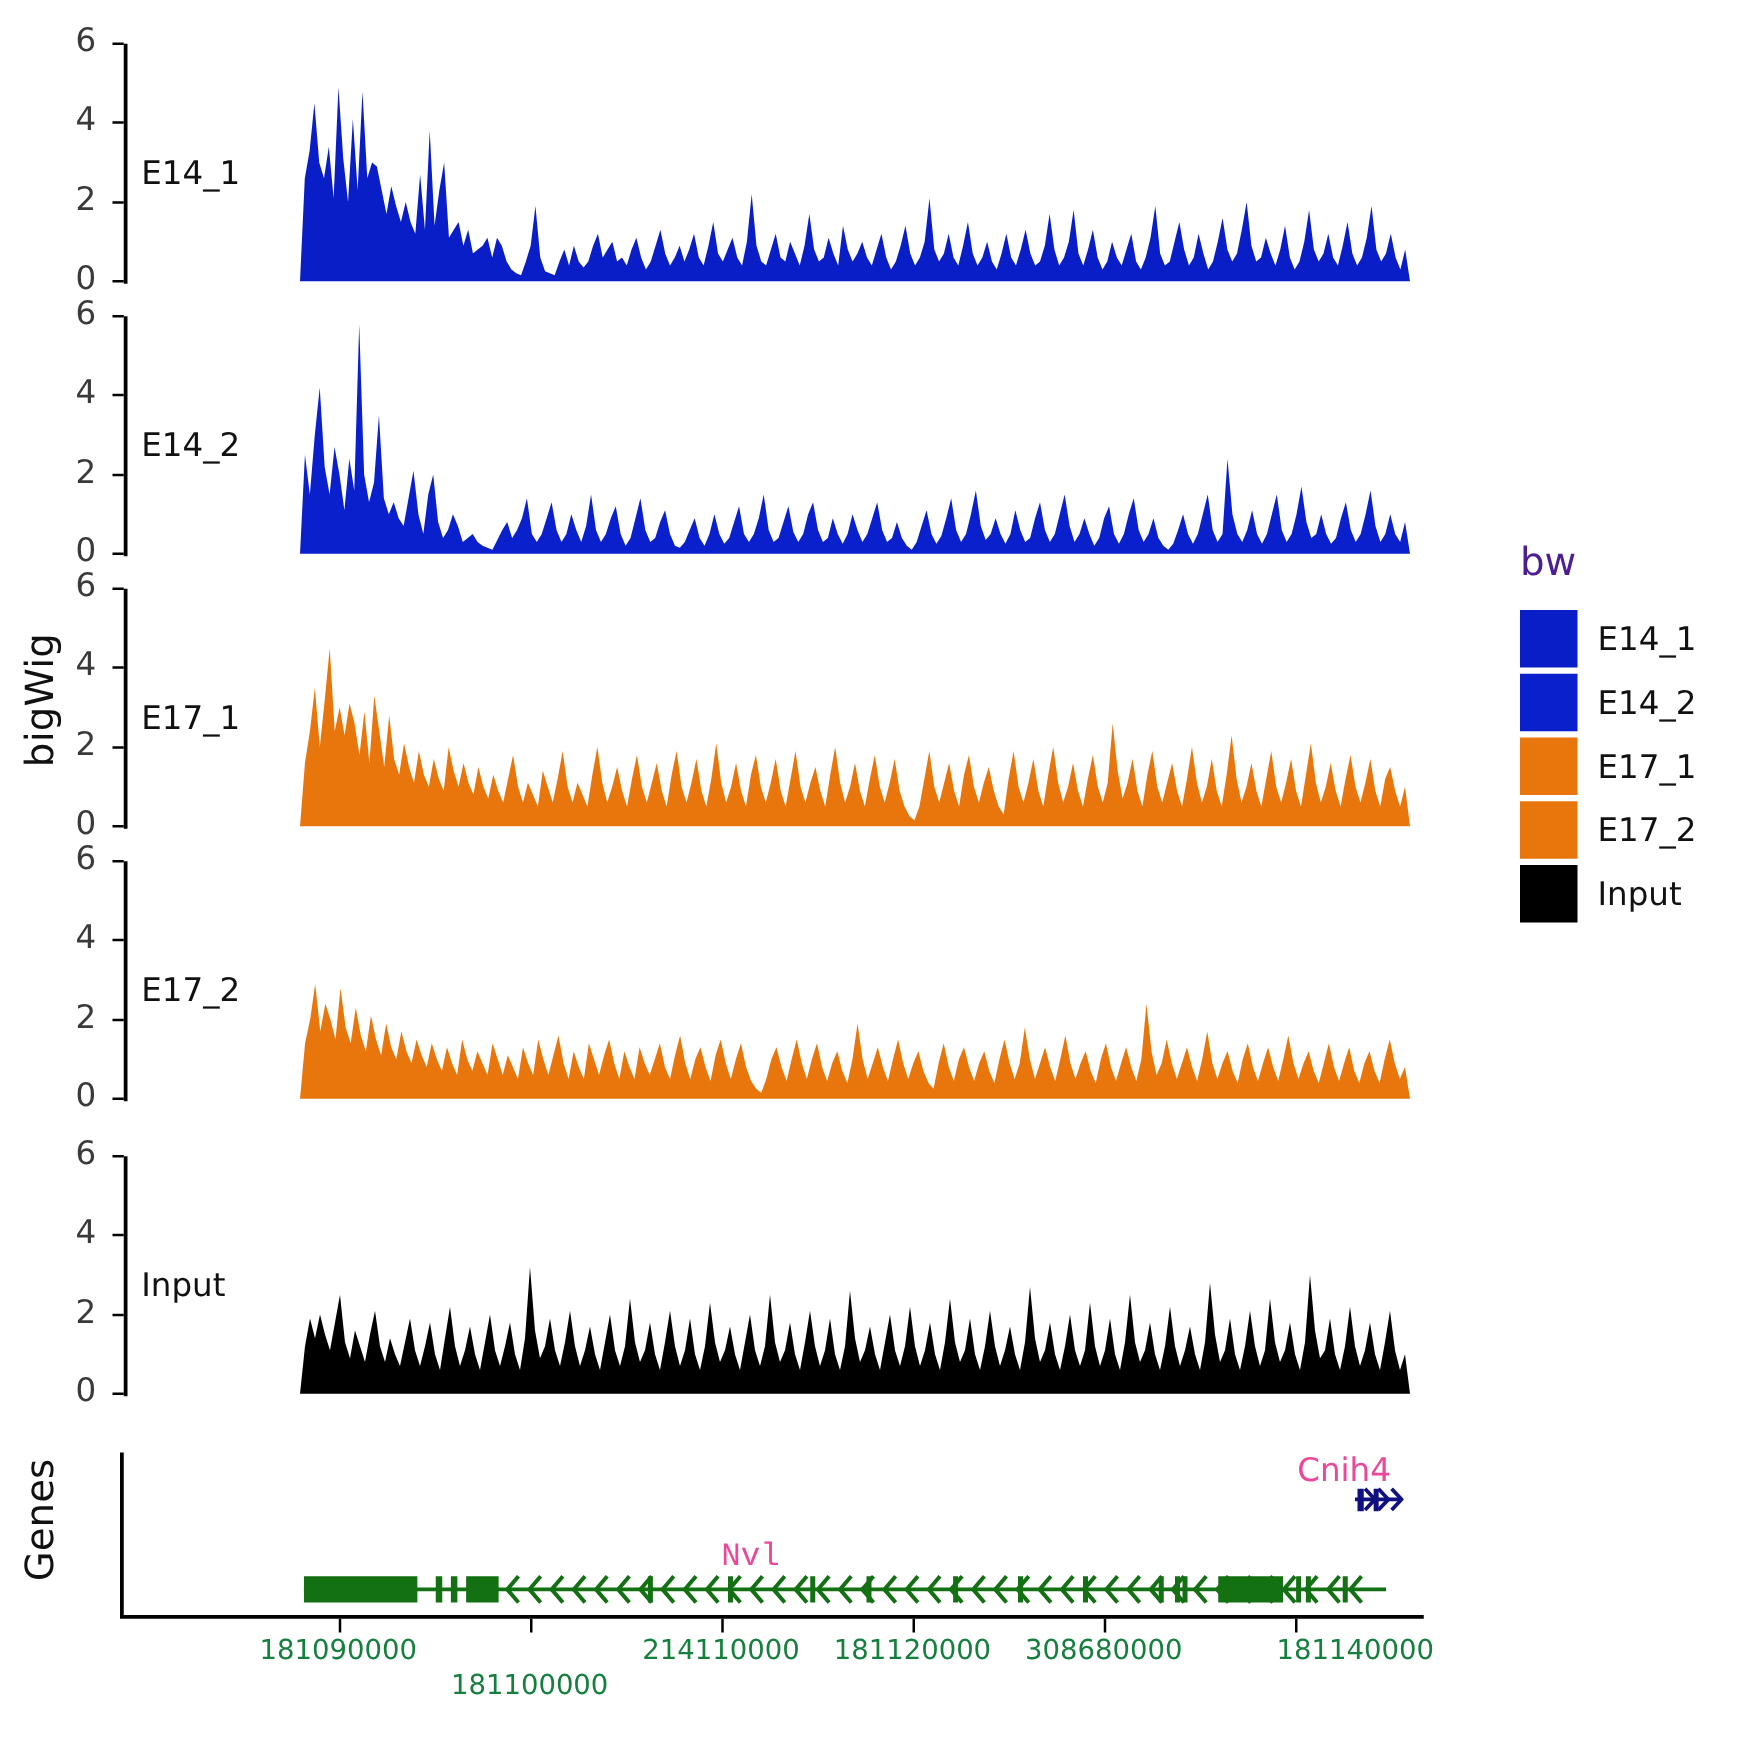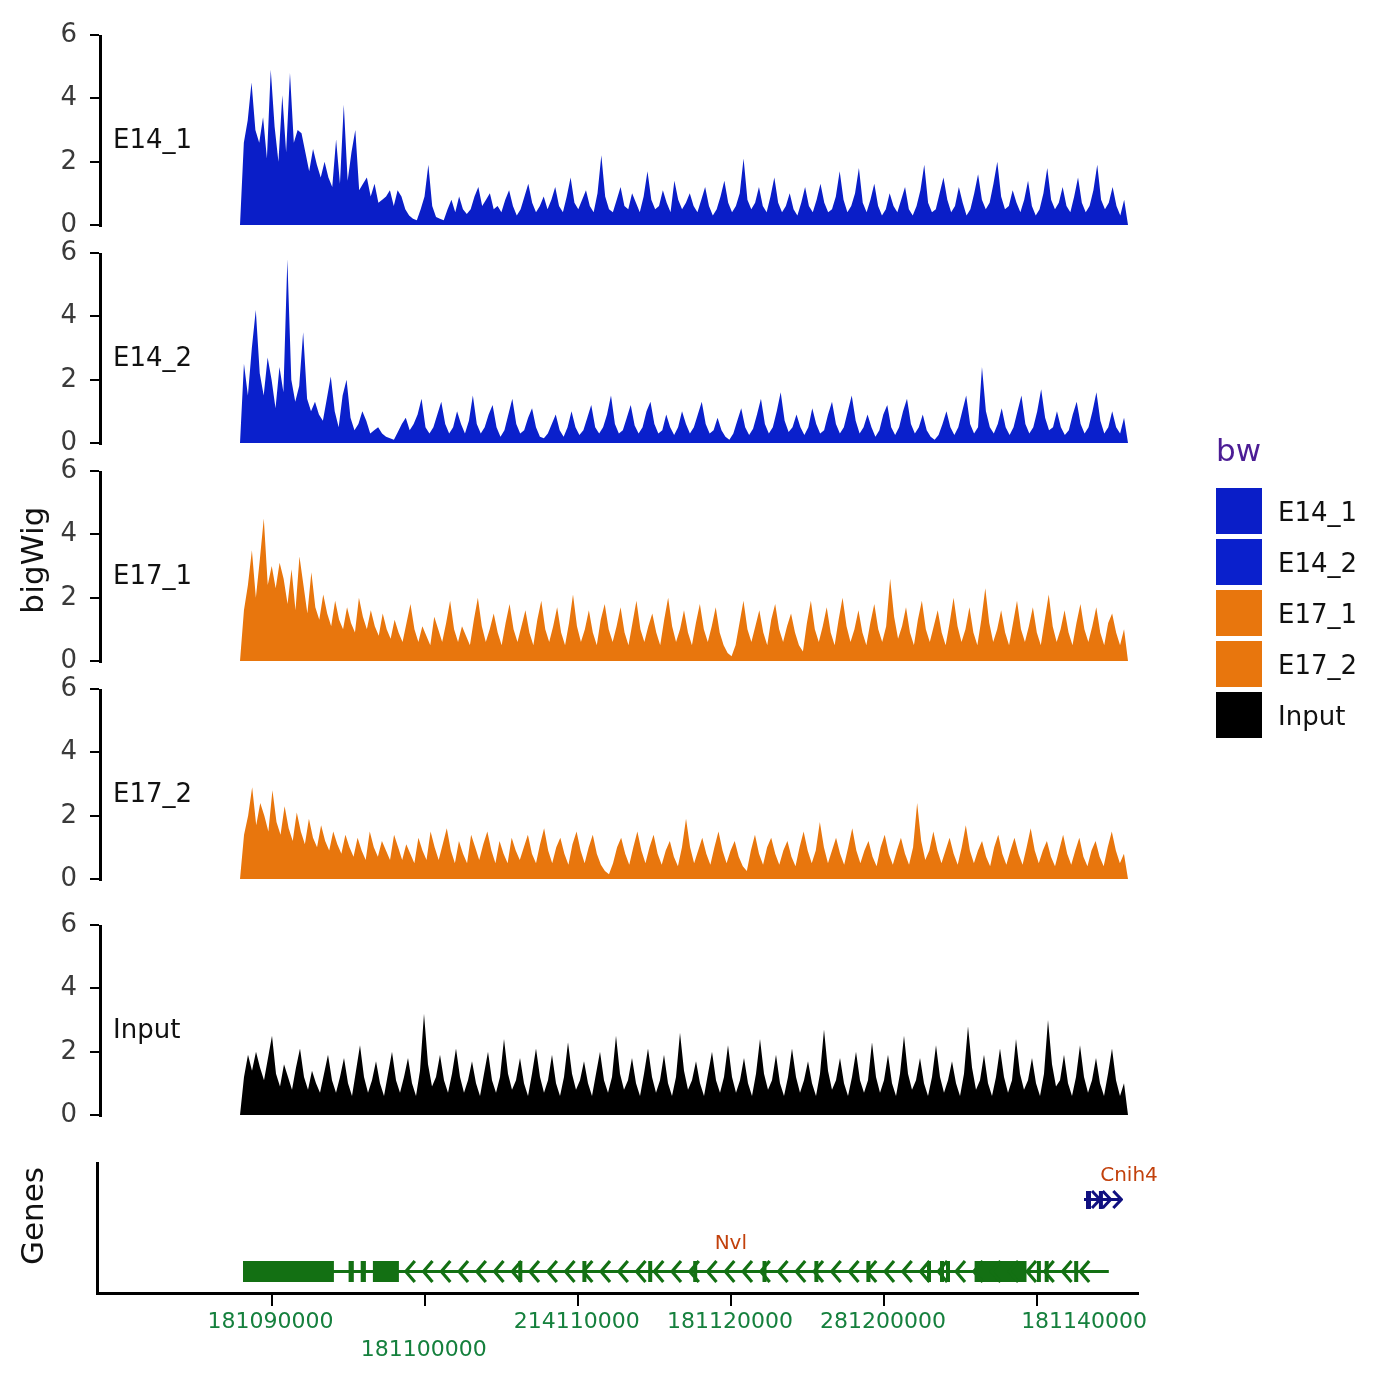--- a/index.html
+++ b/index.html
@@ -24,21 +24,21 @@
   .plotarea{position:absolute;overflow:hidden;}
   .plotarea svg{display:block;}
 
   
   #genes-axisline{position:absolute;left:96px;top:1162px;width:3px;height:130px;background:#000;}
   #genes-baseline{position:absolute;left:96px;top:1292px;height:3px;background:#000;}
   .xtick{position:absolute;width:2px;height:11px;background:#000;top:1295px;}
   .xticklab{position:absolute;top:1308px;font-size:22px;color:#15803d;width:180px;text-align:center;}
   #xaxis-title{position:absolute;top:1348px;width:1400px;text-align:center;font-size:31px;color:#111;}
 
-  .gene-name{position:absolute;font-size:20px;color:#c2410c;white-space:nowrap;text-align:right;}
+  .gene-name{position:absolute;font-size:26px;color:#ec4899;white-space:nowrap;text-align:left;}
 
   
   #legend{position:absolute;left:1216px;top:432px;}
   #legend-title{position:absolute;left:0;top:0;font-size:31px;color:#4c1d95;}
   .legrow{position:absolute;left:0;}
   .legswatch{position:absolute;left:0;width:46px;height:46px;}
   .leglab{position:absolute;left:62px;top:9px;font-size:26px;color:#111;white-space:nowrap;}
 </style>
 </head>
 <body>
@@ -182,42 +182,42 @@
           <path d="M704.2,6 L695.2,16.5 L704.2,27" fill="none" stroke="#137013" stroke-width="3.2"></path>
           <path d="M722.0,6 L713.0,16.5 L722.0,27" fill="none" stroke="#137013" stroke-width="3.2"></path>
           <path d="M739.7,6 L730.7,16.5 L739.7,27" fill="none" stroke="#137013" stroke-width="3.2"></path>
           <path d="M757.5,6 L748.5,16.5 L757.5,27" fill="none" stroke="#137013" stroke-width="3.2"></path>
           <path d="M775.2,6 L766.2,16.5 L775.2,27" fill="none" stroke="#137013" stroke-width="3.2"></path>
           <path d="M793.0,6 L784.0,16.5 L793.0,27" fill="none" stroke="#137013" stroke-width="3.2"></path>
           <path d="M810.7,6 L801.7,16.5 L810.7,27" fill="none" stroke="#137013" stroke-width="3.2"></path>
           <path d="M828.5,6 L819.5,16.5 L828.5,27" fill="none" stroke="#137013" stroke-width="3.2"></path>
           <path d="M846.2,6 L837.2,16.5 L846.2,27" fill="none" stroke="#137013" stroke-width="3.2"></path>
         </svg></div>
-      <div class="gene-name" style="left: 627px; top: 1230px; width: 120px;">Nvl</div>
+      <div class="gene-name" style="left: 577px; top: 1230px; width: 120px; font-family: Liberation Mono, monospace;">Nvl</div>
       <div style="position: absolute; left: 1083.6px; top: 1187px;"><svg width="39.51999999999998" height="26" viewBox="0 0 39.51999999999998 26">
           <rect x="0" y="11" width="35.51999999999998" height="3" fill="#101080"></rect>
           <rect x="2" y="4" width="5" height="18" fill="#101080"></rect>
           <rect x="14.918399999999991" y="4" width="4" height="18" fill="#101080"></rect>
           <path d="M8.0,4 L16.0,12.5 L8.0,21" fill="none" stroke="#101080" stroke-width="3"></path>
           <path d="M18.7,4 L26.7,12.5 L18.7,21" fill="none" stroke="#101080" stroke-width="3"></path>
           <path d="M29.3,4 L37.3,12.5 L29.3,21" fill="none" stroke="#101080" stroke-width="3"></path>
         </svg></div>
       <div class="gene-name" style="left: 1037.81px; top: 1162px; width: 120px;">Cnih4</div>
     </div>
   <div id="xaxis">
       <div class="xtick" style="left: 270.621px;"></div>
       <div class="xticklab" style="left: 180.621px;">181090000</div>
       <div class="xtick" style="left: 423.724px;"></div>
       <div class="xticklab" style="left: 333.724px; margin-top: 28px;">181100000</div>
       <div class="xtick" style="left: 576.828px;"></div>
       <div class="xticklab" style="left: 486.828px;">214110000</div>
       <div class="xtick" style="left: 729.931px;"></div>
       <div class="xticklab" style="left: 639.931px;">181120000</div>
       <div class="xtick" style="left: 883.034px;"></div>
-      <div class="xticklab" style="left: 793.034px;">281200000</div>
+      <div class="xticklab" style="left: 793.034px;">308680000</div>
       <div class="xtick" style="left: 1036.14px;"></div>
       <div class="xticklab" style="left: 946.138px; padding-left: 48px;">181140000</div>
     </div>
 
   <div id="legend">
     <div id="legend-title">bw</div>
   <div class="legrow" style="top: 56px; width: 200px; height: 48px;">
         <div class="legswatch" style="background: rgb(10, 30, 200);"></div>
         <div class="leglab">E14_1</div>
       </div>

